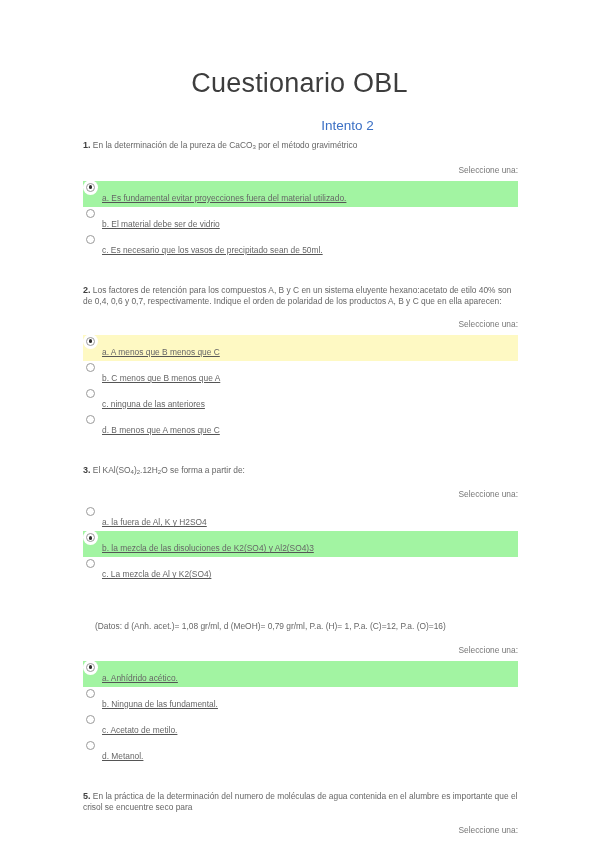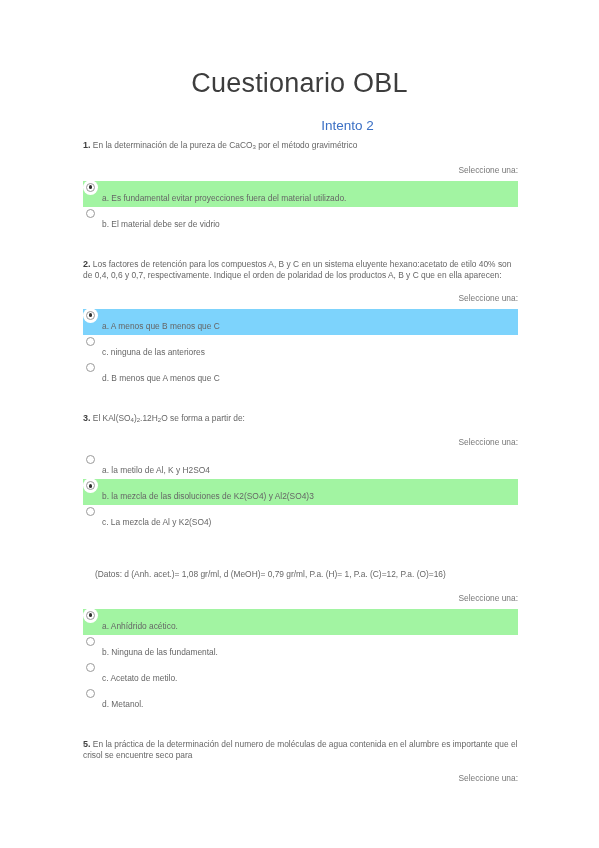--- a/index.html
+++ b/index.html
@@ -79,30 +79,31 @@
 
   .select-label {
     font-size: 8.4px;
     color: #777777;
     margin: 11px 0 6px 0;
     text-align: right;
   }
 
   .options {
     position: relative;
+    text-decoration: underline;
   }
 
   .option {
     position: relative;
     min-height: 24px;
     padding: 0;
     margin: 0;
   }
   .option.hl-green { background: #a2f4a2; }
-  .option.hl-red   { background: #7dd3fc; }
+  .option.hl-red   { background: #fef9c3; }
 
   .radio {
     position: absolute;
     left: 3px;
     top: 2px;
     width: 9px;
     height: 9px;
     border-radius: 50%;
     border: 1px solid #9a9a9a;
     background: #ffffff;
@@ -150,34 +151,42 @@
         <div class="option hl-green">
           <span class="radio">
               <span class="dot"></span>
             </span>
           <span class="opt-text">a. Es fundamental evitar proyecciones fuera del material utilizado.</span>
         </div>
         <div class="option">
           <span class="radio unchecked"></span>
           <span class="opt-text">b. El material debe ser de vidrio</span>
         </div>
+        <div class="option">
+          <span class="radio unchecked"></span>
+          <span class="opt-text">c. Es necesario que los vasos de precipitado sean de 50ml.</span>
+        </div>
       </div>
     </div>
 
     <div class="spacer-lg"></div>
 
     <div class="question-block">
       <p class="q-text"><span class="qnum">2.</span> <span>Los factores de retención para los compuestos A, B y C en un sistema eluyente hexano:acetato de etilo 40% son de 0,4, 0,6 y 0,7, respectivamente. Indique el orden de polaridad de los productos A, B y C que en ella aparecen:</span></p>
       <div class="select-label">Seleccione una:</div>
       <div class="options">
         <div class="option hl-red">
           <span class="radio">
               <span class="dot"></span>
             </span>
           <span class="opt-text">a. A menos que B menos que C</span>
+        </div>
+        <div class="option">
+          <span class="radio unchecked"></span>
+          <span class="opt-text">b. C menos que B menos que A</span>
         </div>
         <div class="option">
           <span class="radio unchecked"></span>
           <span class="opt-text">c. ninguna de las anteriores</span>
         </div>
         <div class="option">
           <span class="radio unchecked"></span>
           <span class="opt-text">d. B menos que A menos que C</span>
         </div>
       </div>
@@ -186,21 +195,21 @@
     <div class="spacer-lg"></div>
 
     <div class="question-block">
       <p class="q-text"><span class="qnum">3.</span>
         <span><span>El KAl(SO</span><sub>4</sub><span>)</span><sub>2</sub><span>.12H</span><sub>2</sub><span>O se forma a partir de:</span></span>
       </p>
       <div class="select-label">Seleccione una:</div>
       <div class="options">
         <div class="option">
           <span class="radio unchecked"></span>
-          <span class="opt-text">a. la metilo de Al, K y H2SO4</span>
+          <span class="opt-text">a. la fuera de Al, K y H2SO4</span>
         </div>
         <div class="option hl-green">
           <span class="radio">
               <span class="dot"></span>
             </span>
           <span class="opt-text">b. la mezcla de las disoluciones de K2(SO4) y Al2(SO4)3</span>
         </div>
         <div class="option">
           <span class="radio unchecked"></span>
           <span class="opt-text">c. La mezcla de Al y K2(SO4)</span>

